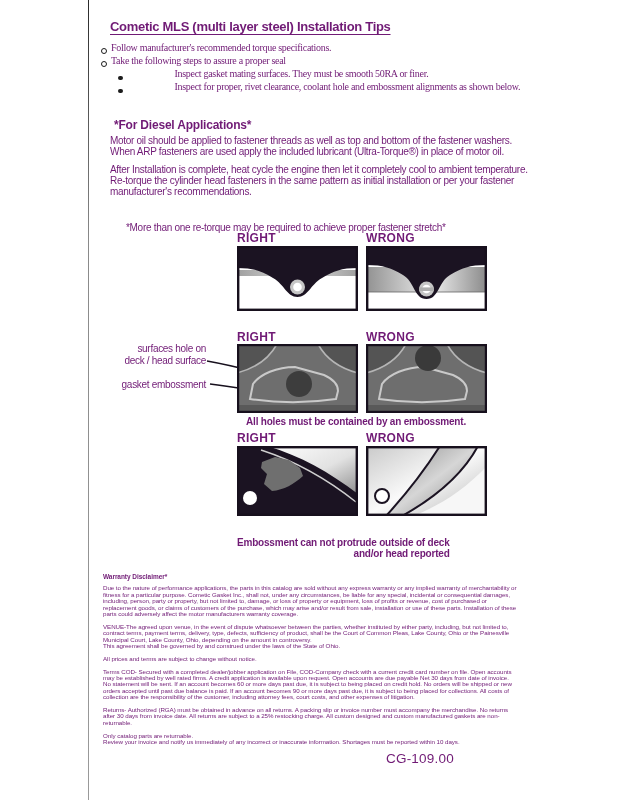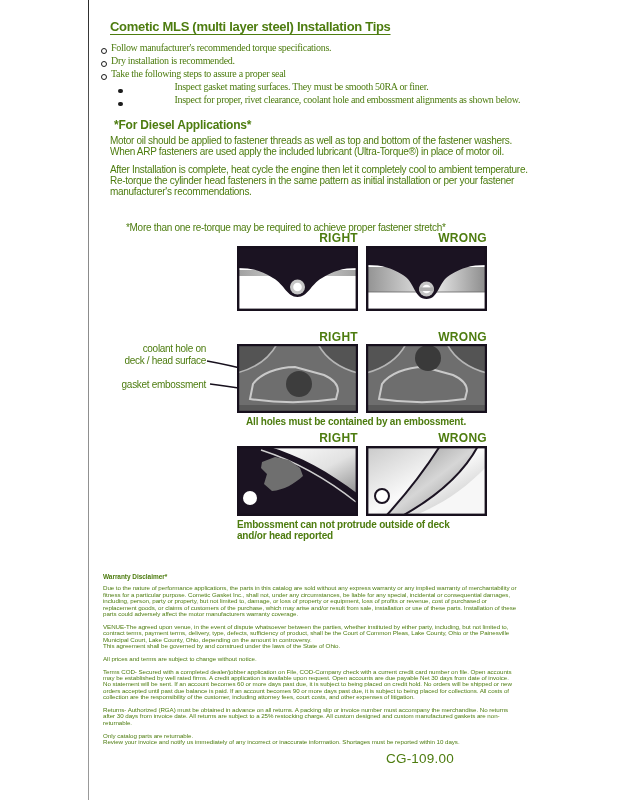--- a/index.html
+++ b/index.html
@@ -1,18 +1,18 @@
 <!DOCTYPE html>
 <html><head>
 <meta charset="utf-8">
 <style>
   html,body{margin:0;padding:0;background:#ffffff;}
   .page{
     position:relative;width:618px;height:800px;background:#ffffff;overflow:hidden;
-    font-family:"Liberation Sans", sans-serif;color:#4d7c0f;
+    font-family:"Liberation Sans", sans-serif;color:#701a75;
   }
   .left-rule{position:absolute;left:88px;top:0;width:1px;height:800px;
     background:linear-gradient(#2a2a2a,#8a8a8a 30%,#9a9a9a);}
   .title{
     position:absolute;left:110px;top:19px;margin:0;
     font-size:13px;font-weight:700;letter-spacing:-0.3px;white-space:nowrap;
     text-decoration:underline;text-underline-offset:3px;
   }
   .bullets{position:absolute;left:101px;top:41px;}
   .b-row{display:flex;align-items:flex-end;height:13px;line-height:13px;
@@ -23,35 +23,35 @@
   .b-fill{width:4.5px;height:4.5px;background:#1c1c1c;border-radius:50%;
     margin:3.5px 4px 0 0;flex:0 0 auto;}
   .diesel-h{position:absolute;left:110px;top:114px;margin:4px;
     font-size:12px;font-weight:700;letter-spacing:-0.2px;white-space:nowrap;}
   .para{position:absolute;left:110px;margin:0;width:418px;
     font-size:10px;line-height:11px;letter-spacing:-0.3px;}
   .para.p1{top:135px;}
   .para.p2{top:164px;}
   .note{position:absolute;left:110px;top:206px;margin:16px;
     font-size:10px;letter-spacing:-0.3px;white-space:nowrap;}
-  .rw-label{position:absolute;width:121px;text-align:right;
+  .rw-label{position:absolute;width:121px;text-align:left;
     font-size:12px;font-weight:700;letter-spacing:0.3px;}
   .lbl-1r{left:237px;top:231px;} .lbl-1w{left:366px;top:231px;}
   .lbl-2r{left:237px;top:330px;} .lbl-2w{left:366px;top:330px;}
   .lbl-3r{left:237px;top:431px;} .lbl-3w{left:366px;top:431px;}
   .box{position:absolute;width:121px;}
   .box svg{display:block;width:100%;height:100%;}
   .box-1r{left:237px;top:246px;height:65px;} .box-1w{left:366px;top:246px;height:65px;}
   .box-2r{left:237px;top:344px;height:69px;} .box-2w{left:366px;top:344px;height:69px;}
   .box-3r{left:237px;top:446px;height:70px;} .box-3w{left:366px;top:446px;height:70px;}
   .caption{position:absolute;font-size:10px;font-weight:700;letter-spacing:-0.2px;
     white-space:nowrap;}
   .cap1{left:237px;top:314px;}
   .cap2{left:231px;top:416px;width:250px;text-align:center;}
-  .cap3{left:237px;top:519px;line-height:11px;}
+  .cap3{left:237px;top:537px;line-height:11px;text-align:right;}
   .ptr-label{position:absolute;width:120px;text-align:right;
     font-size:10px;letter-spacing:-0.3px;line-height:11.5px;}
   .ptr-coolant{left:86px;top:343px;}
   .ptr-emboss{left:86px;top:379px;}
   .leader-svg{position:absolute;left:205px;top:356px;width:90px;height:40px;}
   .disclaimer{position:absolute;left:103px;top:574px;width:415px;
     font-size:6.2px;line-height:6.4px;letter-spacing:-0.05px;}
   .disclaimer p{margin:0;}
   .d-h{font-weight:700;font-size:6.5px;margin-bottom:5px !important;}
   .gap{margin-top:6.4px !important;}
@@ -67,24 +67,20 @@
 
   <h1 class="title">Cometic MLS (multi layer steel) Installation Tips</h1>
 
   <div class="bullets">
     <div class="b-row">
       <span class="b-open"></span>
       <span>Follow manufacturer's recommended torque specifications.</span>
     </div>
     <div class="b-row">
       <span class="b-open"></span>
-      <span>Dry installation is recommended.</span>
-    </div>
-    <div class="b-row">
-      <span class="b-open"></span>
       <span>Take the following steps to assure a proper seal</span>
     </div>
     <div class="b-row sub">
       <span class="b-fill"></span>
       <span>Inspect gasket mating surfaces.  They must be smooth 50RA or finer.</span>
     </div>
     <div class="b-row sub">
       <span class="b-fill"></span>
       <span>Inspect for proper, rivet clearance, coolant hole and embossment alignments as shown below.</span>
     </div>
@@ -132,21 +128,21 @@
       <circle cx="60.5" cy="43" r="4.3" fill="#ffffff"></circle>
       <rect x="53" y="41.4" width="15" height="3.6" fill="#aeaeae"></rect>
       <rect x="1.2" y="1.2" width="118.6" height="62.6" fill="none" stroke="#17101d" stroke-width="2.4"></rect>
     </svg>
   </div>
 
   <div class="rw-label lbl-2r">RIGHT</div>
   <div class="rw-label lbl-2w">WRONG</div>
 
   <div class="ptr-label ptr-coolant">
-    <div>coolant hole on</div>
+    <div>surfaces hole on</div>
     <div>deck / head surface</div>
   </div>
   <div class="ptr-label ptr-emboss">gasket embossment</div>
   <svg class="leader-svg" viewBox="0 0 90 40">
     <path d="M2,5 C30,10 60,18 85,25" fill="none" stroke="#17101d" stroke-width="1.3"></path>
     <path d="M5,28 C25,31 42,33 57,35" fill="none" stroke="#17101d" stroke-width="1.3"></path>
   </svg>
 
   <div class="box box-2r">
     <svg viewBox="0 0 121 69">

